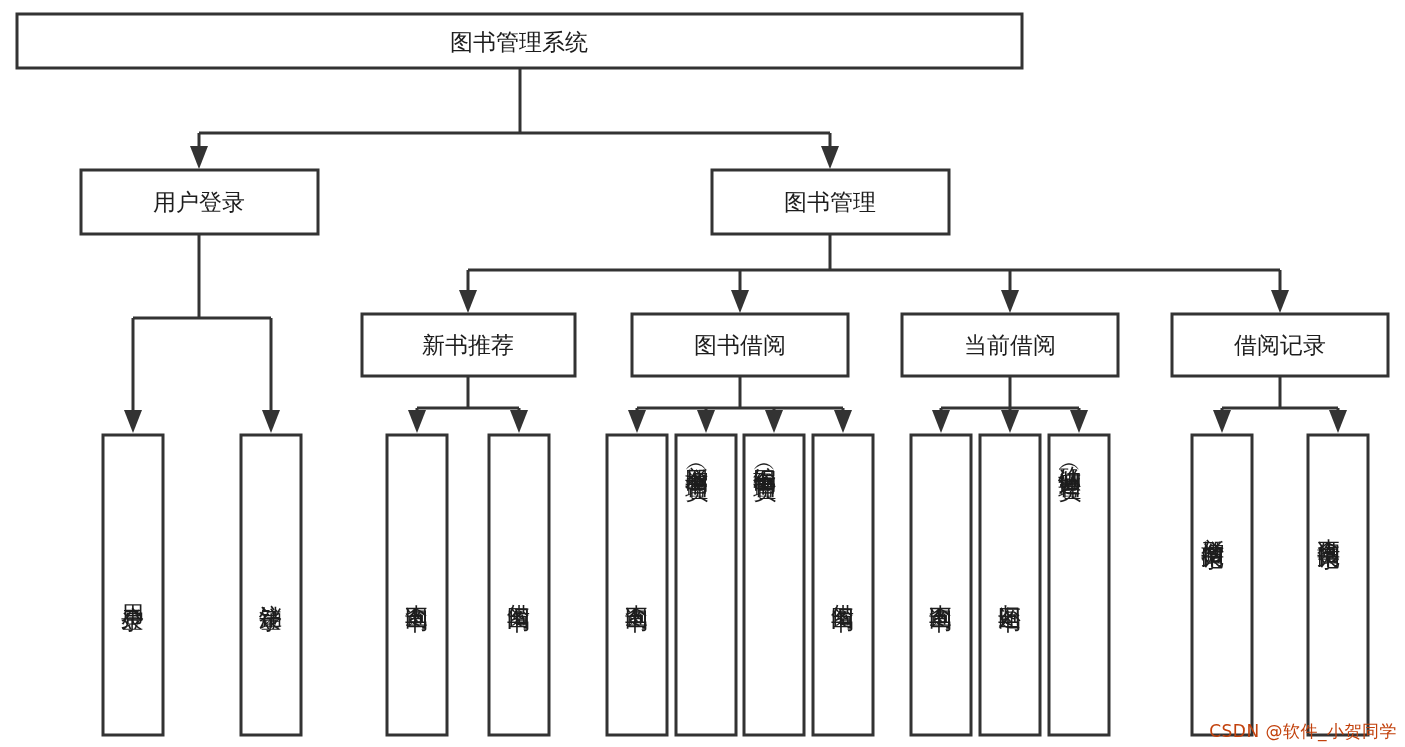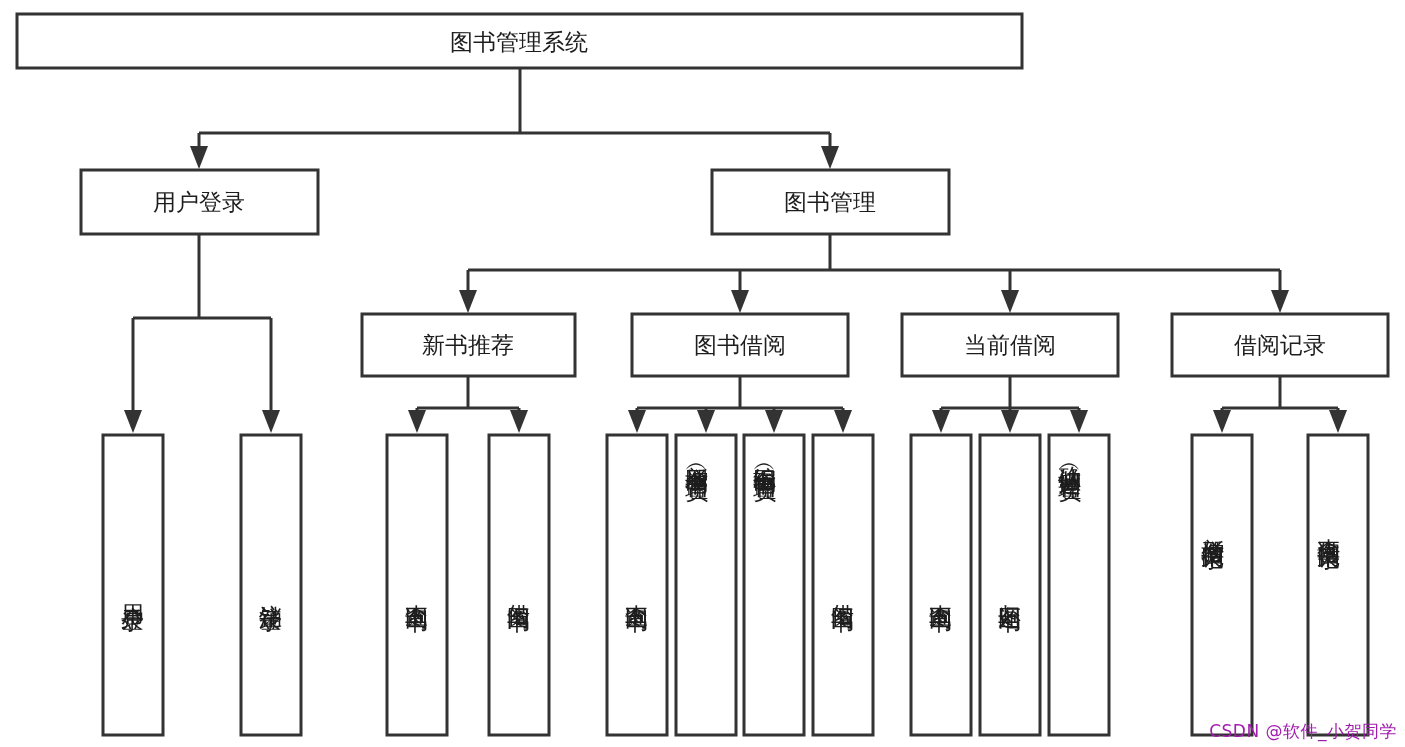--- a/index.html
+++ b/index.html
@@ -54,21 +54,21 @@
   }
   .arrow-head {
     fill: #333333;
   }
   .watermark {
     position: absolute;
     right: 8px;
     bottom: 4px;
     font-family: "DejaVu Sans", "Liberation Sans", sans-serif;
     font-size: 17px;
-    color: #a21caf;
+    color: #c2410c;
     letter-spacing: 0.5px;
     white-space: nowrap;
     pointer-events: none;
   }
 </style>
 </head>
 <body>
 
 <div id="diagram-root">
 

